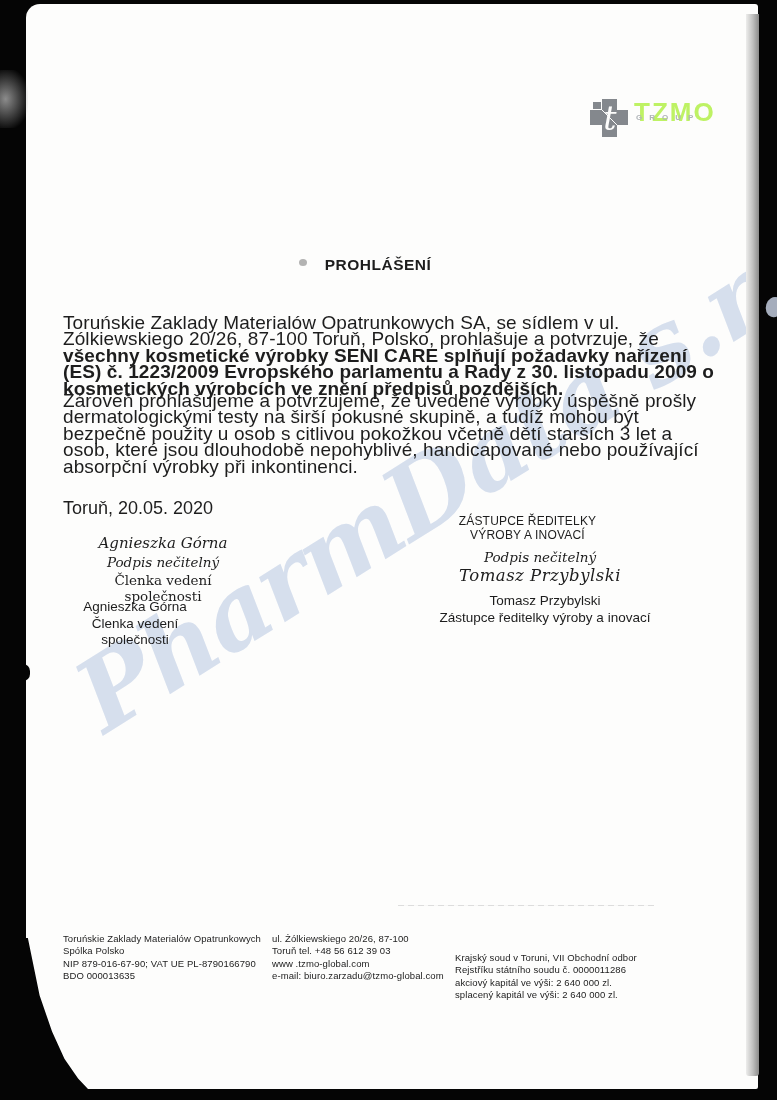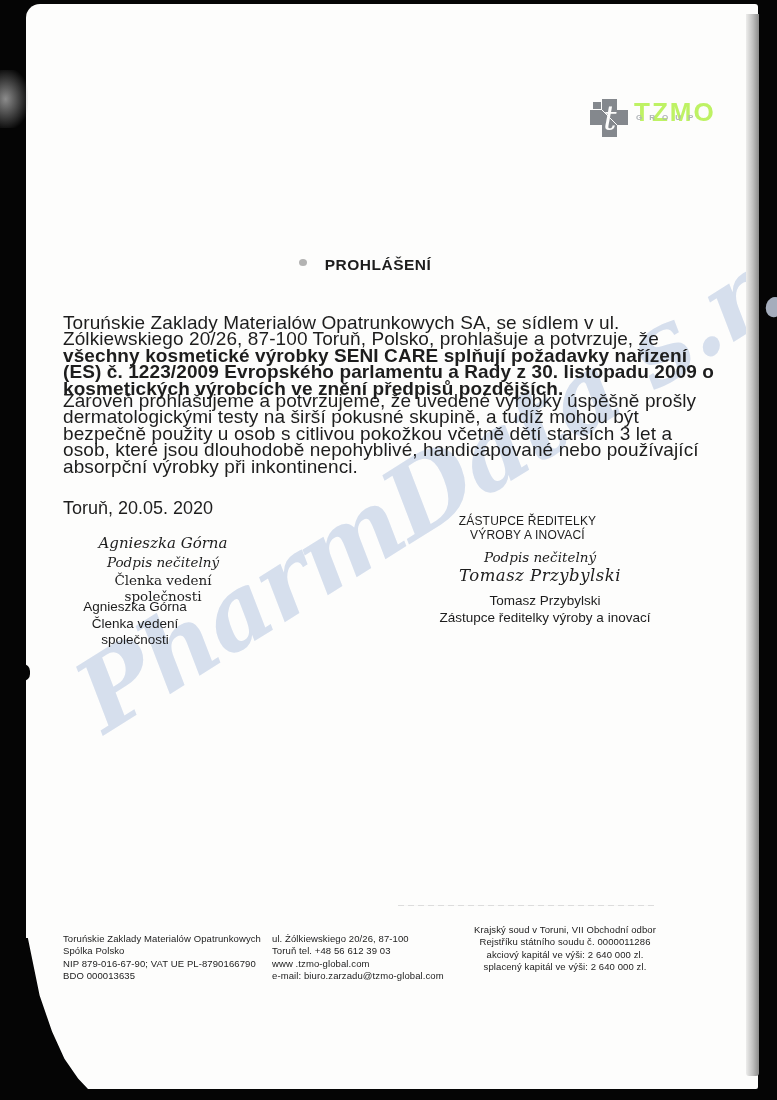--- a/index.html
+++ b/index.html
@@ -78,21 +78,21 @@
   .sig-print-right{position:absolute;left:430px;top:593px;width:230px;text-align:center;
     font-size:13.5px;line-height:16.5px;}
   .sep-line{position:absolute;left:398px;top:905px;width:256px;height:1px;opacity:.9;
     background:repeating-linear-gradient(to right,#d9d9d9 0 6px,#f6f6f5 6px 10px);}
   .footer{position:absolute;top:0;left:0;font-size:9.5px;line-height:12.3px;
     letter-spacing:.1px;color:#222;}
   .fcol{position:absolute;}
   .fcol div{white-space:nowrap;}
   .fc1{left:63px;top:933px;width:195px;}
   .fc2{left:258px;top:933px;width:195px;margin-left:14px;}
-  .fc3{left:455px;top:924px;width:220px;text-align:center;}
+  .fc3{left:455px;top:952px;width:220px;}
 </style>
 </head>
 <body>
 
 <div class="page"></div>
 
 <div class="watermark">PharmData s.r.o.</div>
 
 <div class="content">
 

